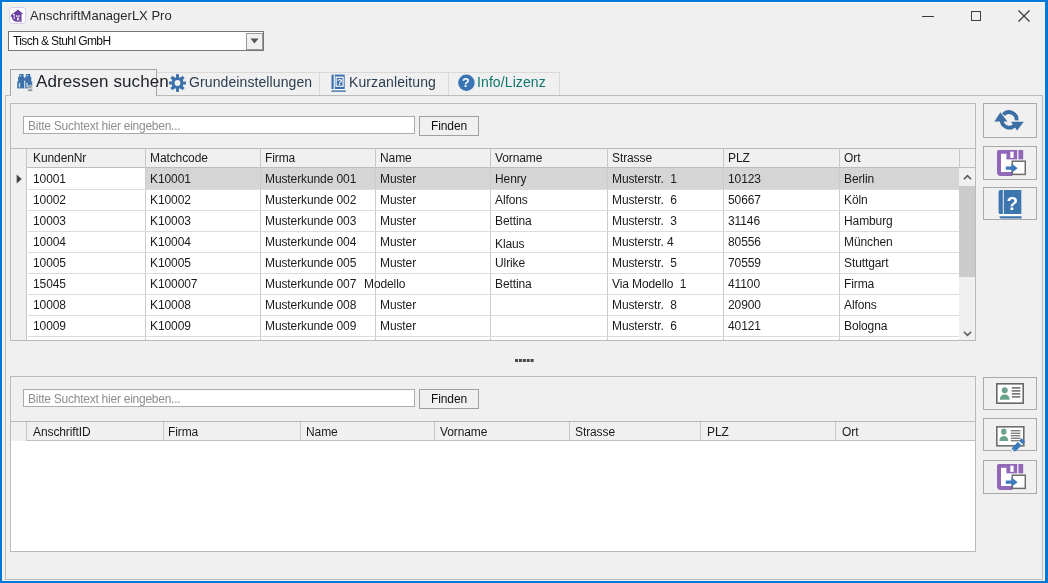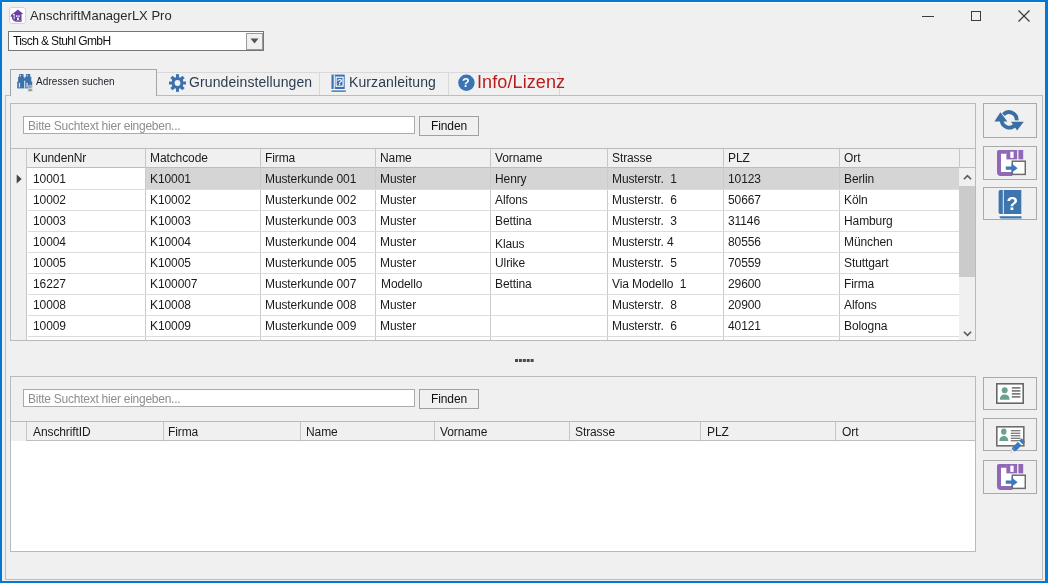--- a/index.html
+++ b/index.html
@@ -65,21 +65,21 @@
   <rect x="7.3" y="6.8" width="0.9" height="7.6" fill="#e4ecf4"></rect>
   <rect x="1.8" y="8.8" width="1.3" height="4.6" fill="#cfe0ee"></rect>
   <rect x="9.4" y="8.8" width="1.3" height="4.6" fill="#cfe0ee"></rect>
   <rect x="3" y="0.8" width="1" height="1.6" fill="#cfe0ee"></rect>
     <rect x="9.7" y="0.8" width="1" height="1.6" fill="#cfe0ee"></rect>
   <g fill="#9b9b9b" stroke="#f0f0f0" stroke-width="0.5">
       <circle cx="13.2" cy="12.8" r="1.8"></circle>
       <path d="M10.6 17.6 C10.6 15.5 11.7 14.4 13.2 14.4 C14.7 14.4 15.8 15.5 15.8 17.6 Z"></path>
     </g>
 </svg>
-<div class="txt" style="left:36px;top:75px;font-size:10px;color:#20242c;letter-spacing:0.1px">Adressen suchen</div>
+<div class="txt" style="left:36px;top:75px;font-size:17px;color:#20242c;letter-spacing:0.1px">Adressen suchen</div>
 
 <svg class="abs" style="left:169px;top:74px" width="17" height="18" viewBox="0 0 17 18">
   <g fill="#3c71ab">
     <rect x="3" y="3.5" width="11" height="11"></rect>
     <rect x="7" y="0.2" width="3" height="4"></rect>
     <rect x="7" y="13.8" width="3" height="4"></rect>
     <rect x="0" y="7.5" width="4" height="3"></rect>
     <rect x="13" y="7.5" width="4" height="3"></rect>
     <rect x="-1.6" y="-1.6" width="3.2" height="3.2" transform="translate(3.6,4.1) rotate(45)"></rect>
     <rect x="-1.6" y="-1.6" width="3.2" height="3.2" transform="translate(13.4,4.1) rotate(45)"></rect>
@@ -97,21 +97,21 @@
   <rect x="0.5" y="16.4" width="14.3" height="1.4" fill="#3c71ab"></rect>
   <rect x="5.1" y="3.2" width="7" height="9" fill="#3c71ab" stroke="#fff" stroke-width="1.2"></rect>
   <text x="8.7" y="10.9" font-family="Liberation Sans" font-size="9" font-weight="bold" fill="#fff" text-anchor="middle">?</text>
 </svg>
 <div class="txt" style="left:349px;top:75px;font-size:14px;color:#2b3d50;letter-spacing:0.1px">Kurzanleitung</div>
 
 <svg class="abs" style="left:458px;top:74px" width="17" height="18" viewBox="0 0 17 18">
   <circle cx="8.4" cy="8.7" r="8.2" fill="#3b74b5"></circle>
   <text x="7.9" y="13.3" font-family="Liberation Sans" font-size="12.5" font-weight="bold" fill="#fff" text-anchor="middle">?</text>
 </svg>
-<div class="txt" style="left:477px;top:75px;font-size:18px;color:#b91c1c;letter-spacing:0.1px">Info/Lizenz</div>
+<div class="txt" style="left:477px;top:75px;font-size:14px;color:#0f766e;letter-spacing:0.1px">Info/Lizenz</div>
 
 <div class="abs" style="left:10px;top:103px;width:966px;height:238px;border:1px solid #bababa"></div>
 
 <div class="abs" style="left:23px;top:116px;width:392px;height:18px;background:#fff;border:1px solid #ababab"></div>
 <div class="txt" style="left:28px;top:119px;color:#8e8e8e;letter-spacing:-0.25px">Bitte Suchtext hier eingeben...</div>
 <div class="abs" style="left:419px;top:116px;width:60px;height:20px;background:#f0f0f0;border:1px solid #a0a0a0"></div>
 <div class="txt" style="left:431px;top:119px;color:#111">Finden</div>
 
 <div id="grid1" class="abs" style="left:10px;top:148px;width:966px;height:193px;background:#fff;border:1px solid #bababa"></div>
 
@@ -194,27 +194,27 @@
 <div class="txt" style="left:728px;top:235px">80556</div>
 <div class="txt" style="left:844px;top:235px">München</div>
 <div class="txt" style="left:33px;top:256px">10005</div>
 <div class="txt" style="left:150px;top:256px">K10005</div>
 <div class="txt" style="left:265px;top:256px">Musterkunde 005</div>
 <div class="txt" style="left:380px;top:256px">Muster</div>
 <div class="txt" style="left:495px;top:256px">Ulrike</div>
 <div class="txt" style="left:612px;top:256px">Musterstr.  5</div>
 <div class="txt" style="left:728px;top:256px">70559</div>
 <div class="txt" style="left:844px;top:256px">Stuttgart</div>
-<div class="txt" style="left:33px;top:277px">16227</div>
+<div class="txt" style="left:33px;top:277px">15045</div>
 <div class="txt" style="left:150px;top:277px">K100007</div>
 <div class="txt" style="left:265px;top:277px">Musterkunde 007</div>
-<div class="txt" style="left:381px;top:277px">Modello</div>
+<div class="txt" style="left:364px;top:277px">Modello</div>
 <div class="txt" style="left:495px;top:277px">Bettina</div>
 <div class="txt" style="left:612px;top:277px">Via Modello  1</div>
-<div class="txt" style="left:728px;top:277px">29600</div>
+<div class="txt" style="left:728px;top:277px">41100</div>
 <div class="txt" style="left:844px;top:277px">Firma</div>
 <div class="txt" style="left:33px;top:298px">10008</div>
 <div class="txt" style="left:150px;top:298px">K10008</div>
 <div class="txt" style="left:265px;top:298px">Musterkunde 008</div>
 <div class="txt" style="left:380px;top:298px">Muster</div>
 <div class="txt" style="left:612px;top:298px">Musterstr.  8</div>
 <div class="txt" style="left:728px;top:298px">20900</div>
 <div class="txt" style="left:844px;top:298px">Alfons</div>
 <div class="txt" style="left:33px;top:319px">10009</div>
 <div class="txt" style="left:150px;top:319px">K10009</div>

